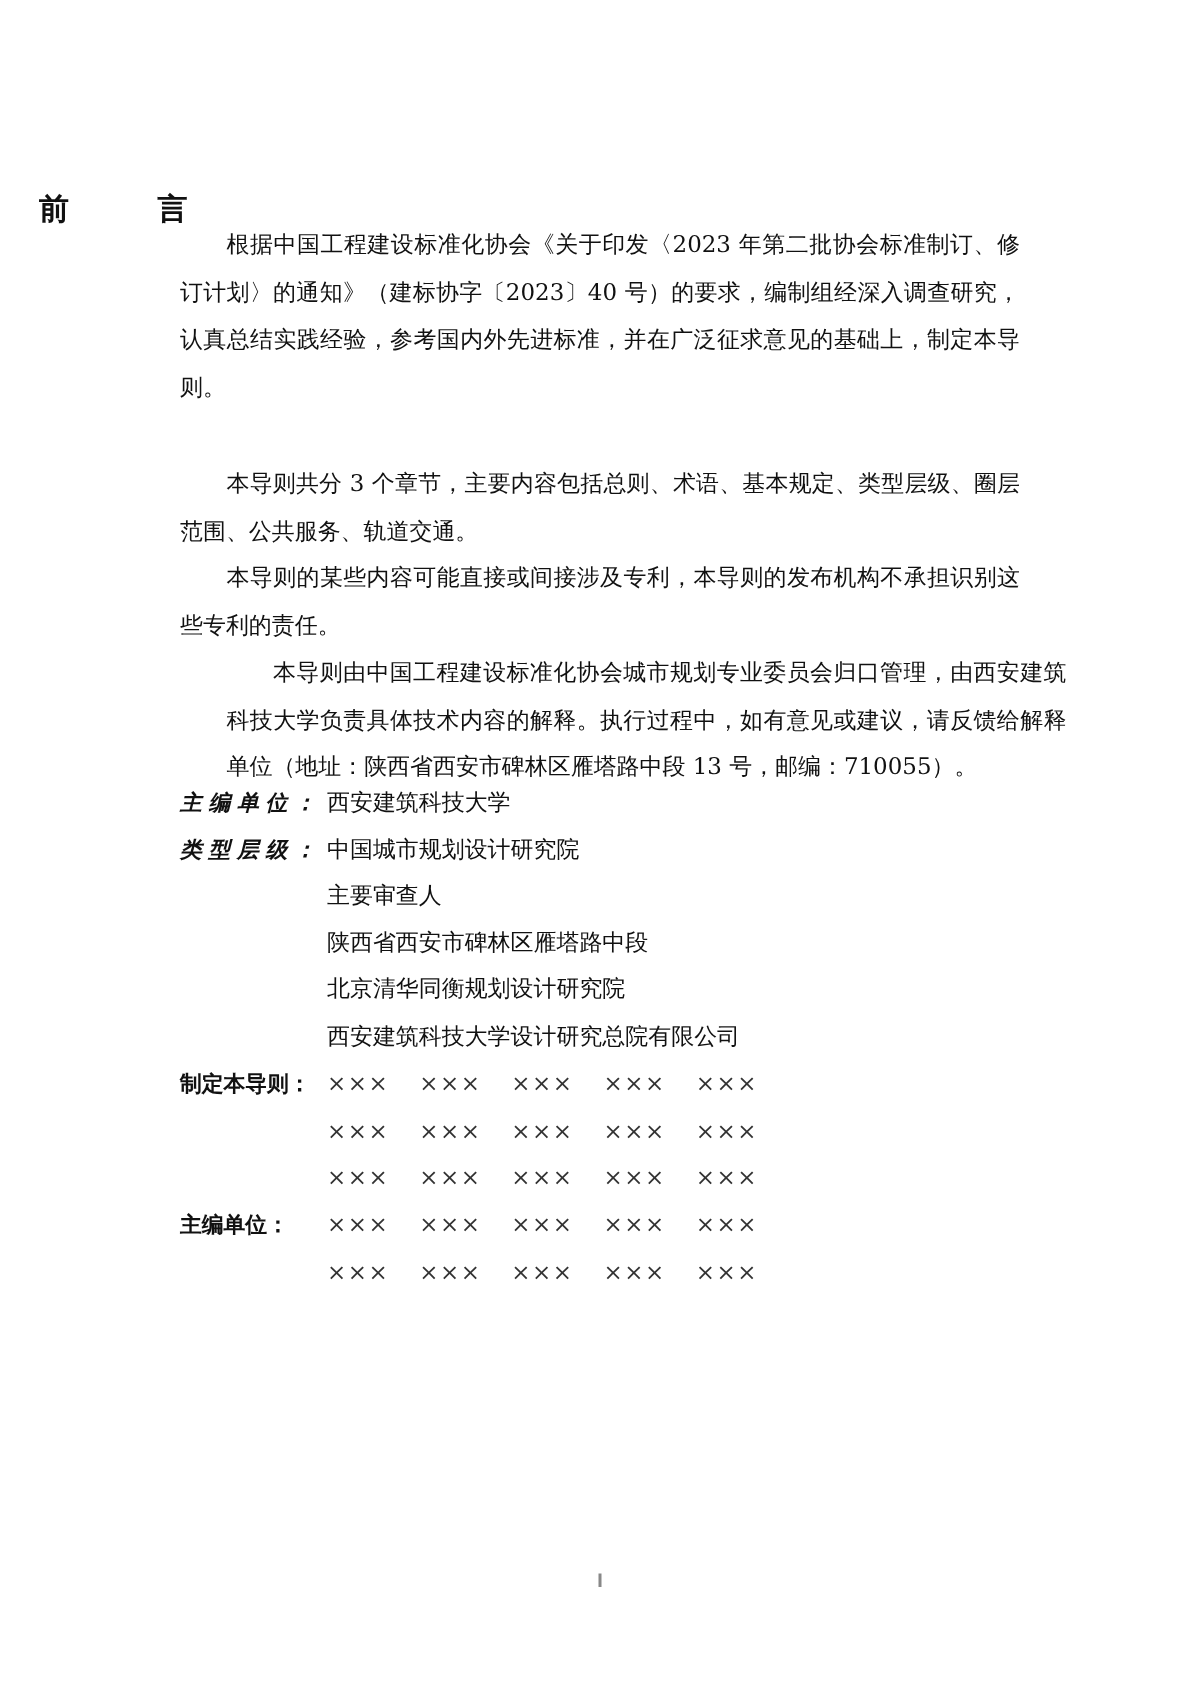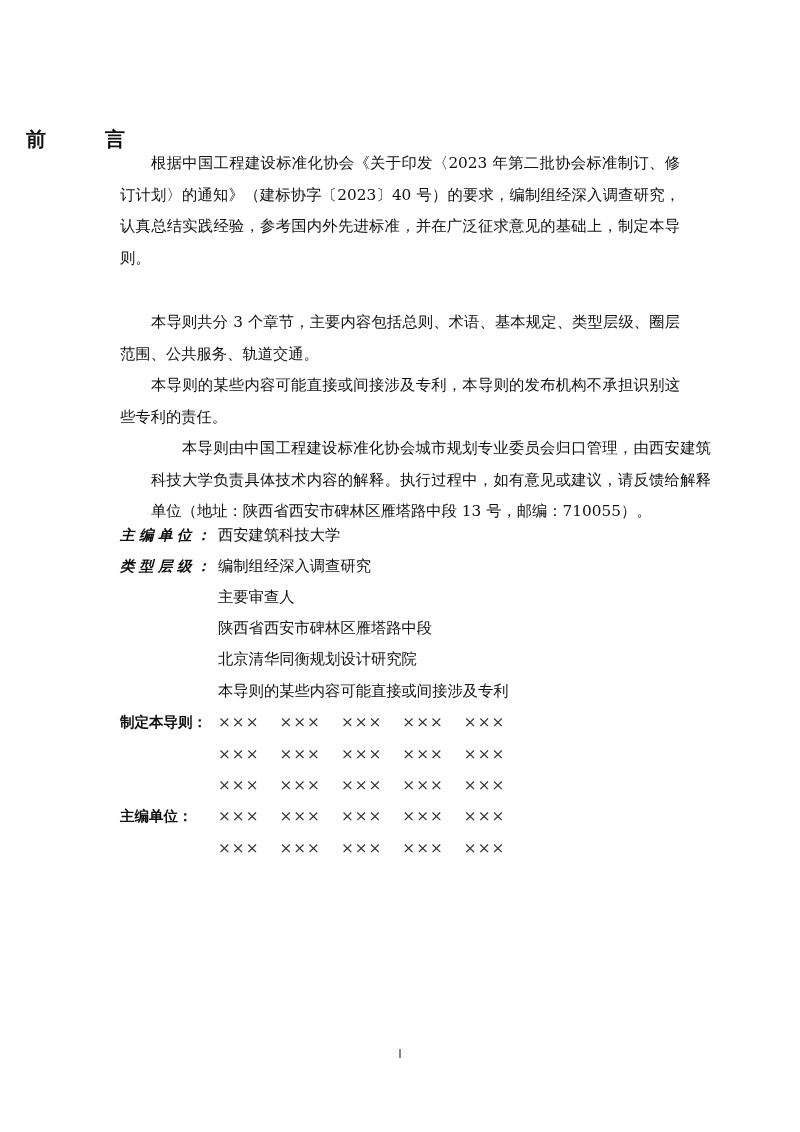--- a/index.html
+++ b/index.html
@@ -48,33 +48,33 @@
 <p class="para p1">根据中国工程建设标准化协会《关于印发〈2023 年第二批协会标准制订、修订计划〉的通知》（建标协字〔2023〕40 号）的要求，编制组经深入调查研究，认真总结实践经验，参考国内外先进标准，并在广泛征求意见的基础上，制定本导则。</p>
 <p class="para p2">本导则共分 3 个章节，主要内容包括总则、术语、基本规定、类型层级、圈层范围、公共服务、轨道交通。</p>
 <p class="para p3">本导则的某些内容可能直接或间接涉及专利，本导则的发布机构不承担识别这些专利的责任。</p>
 <p class="para p4">本导则由中国工程建设标准化协会城市规划专业委员会归口管理，由西安建筑科技大学负责具体技术内容的解释。执行过程中，如有意见或建议，请反馈给解释单位（地址：陕西省西安市碑林区雁塔路中段 13 号，邮编：710055）。</p>
 
 <div class="row" style="top:520px">
   <span class="lbl spaced">主编单位：</span><span class="val">西安建筑科技大学</span>
 </div>
 
 <div class="row" style="top:551px">
-  <span class="lbl spaced">类型层级：</span><span class="val">编制组经深入调查研究</span>
+  <span class="lbl spaced">类型层级：</span><span class="val">中国城市规划设计研究院</span>
 </div>
 <div class="row" style="top:582px">
   <span class="lbl"></span><span class="val">主要审查人</span>
 </div>
 <div class="row" style="top:613px">
   <span class="lbl"></span><span class="val">陕西省西安市碑林区雁塔路中段</span>
 </div>
 <div class="row" style="top:644px">
   <span class="lbl"></span><span class="val">北京清华同衡规划设计研究院</span>
 </div>
 <div class="row" style="top:676px">
-  <span class="lbl"></span><span class="val">本导则的某些内容可能直接或间接涉及专利</span>
+  <span class="lbl"></span><span class="val">西安建筑科技大学设计研究总院有限公司</span>
 </div>
 
 <div class="row" style="top:707px">
   <span class="lbl">制定本导则：</span><span class="val names">
     <span>×××</span><span>×××</span><span>×××</span><span>×××</span><span>×××</span>
   </span>
 </div>
 <div class="row" style="top:739px">
   <span class="lbl"></span><span class="val names">
     <span>×××</span><span>×××</span><span>×××</span><span>×××</span><span>×××</span>

